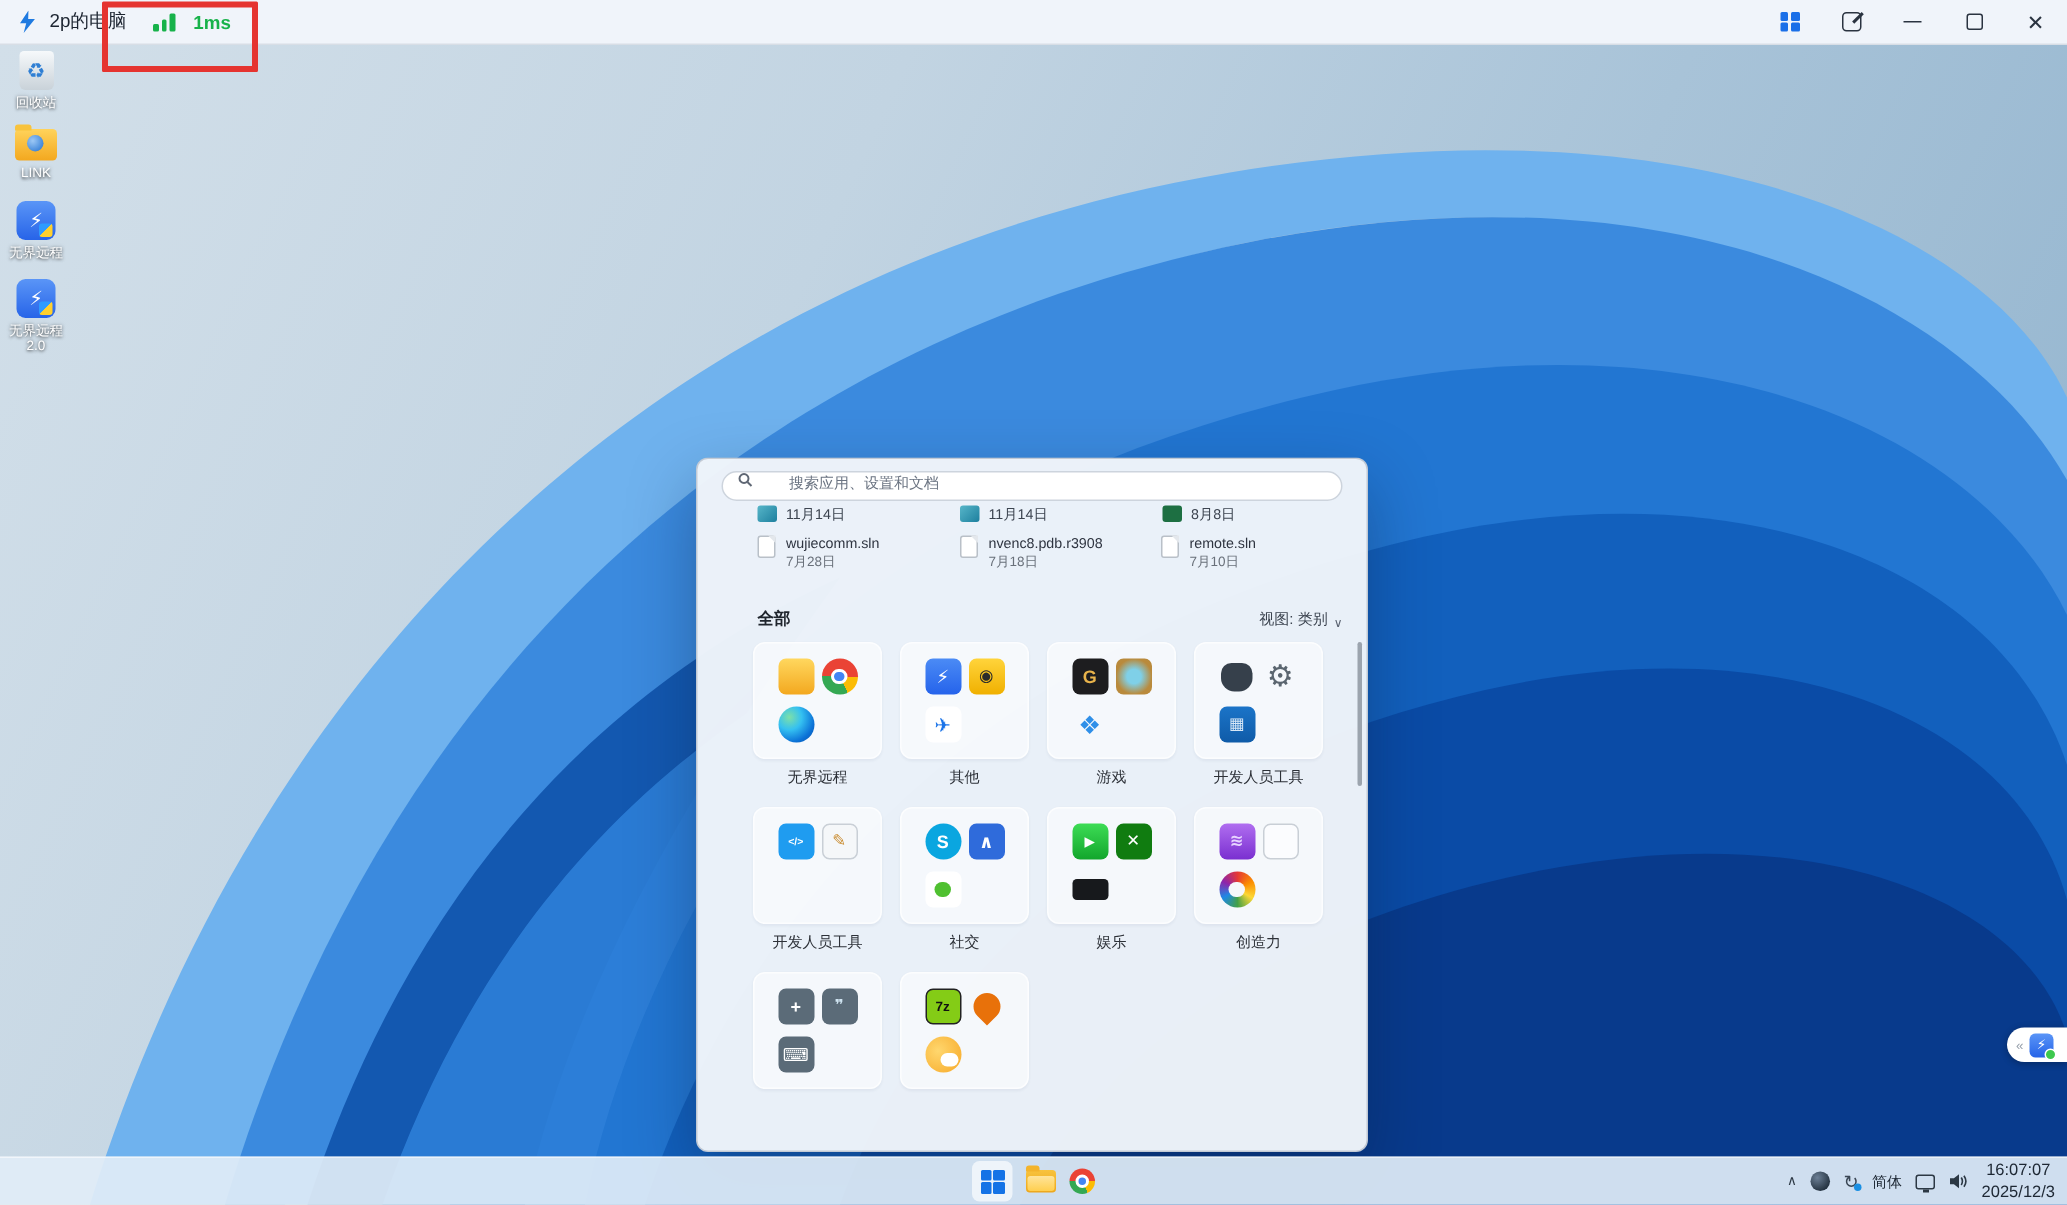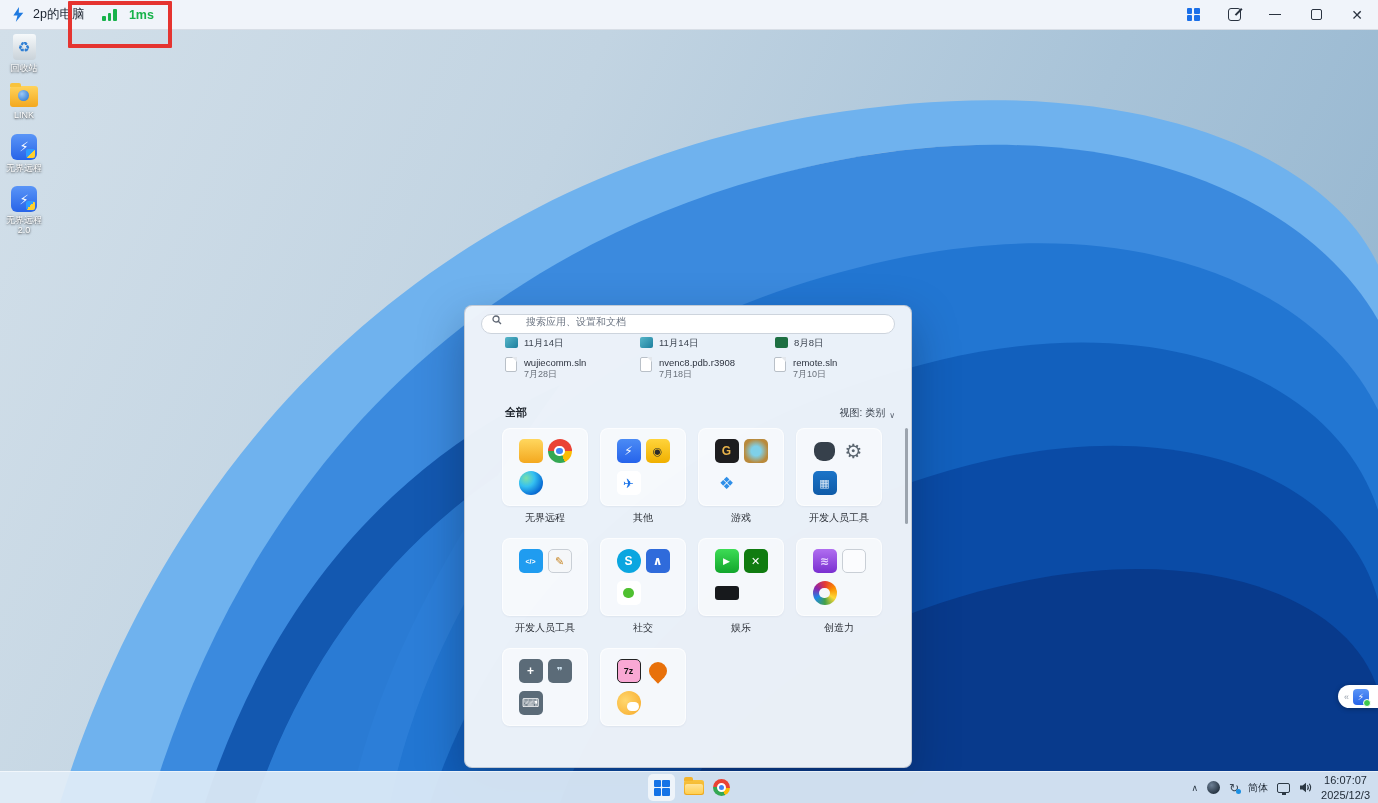--- a/index.html
+++ b/index.html
@@ -377,21 +377,21 @@
                 <i style="background: rgb(120, 144, 156);"></i>
                 <i style="background: rgb(84, 110, 122);"></i>
                 <i style="background: rgb(59, 125, 216);"></i>
                 <i style="background: rgb(144, 164, 174);"></i>
               </div>
             </div>
             <div class="tile-label"></div>
           </div>
           <div class="tile">
             <div class="tile-card">
-              <div class="mi " style="background: #f9a8d4; border: 1px solid rgb(34, 34, 34); color: rgb(17, 17, 17); font-size: 9px;">7z</div>
+              <div class="mi " style="background: #84cc16; border: 1px solid rgb(34, 34, 34); color: rgb(17, 17, 17); font-size: 9px;">7z</div>
               <div class="mi pin" style="background: rgb(232, 113, 10);"></div>
               <div class="mi circle" style="background: radial-gradient(circle at 35% 40%, rgb(255, 215, 110), rgb(247, 169, 40));">
                 <b class="off" style="background: rgb(255, 255, 255);"></b>
               </div>
               <div class="mi cluster">
                 <i style="background: rgb(229, 57, 53);"></i>
                 <i style="background: rgb(255, 179, 0);"></i>
                 <i style="background: rgb(141, 110, 99);"></i>
                 <i style="background: rgb(198, 40, 40);"></i>
               </div>

